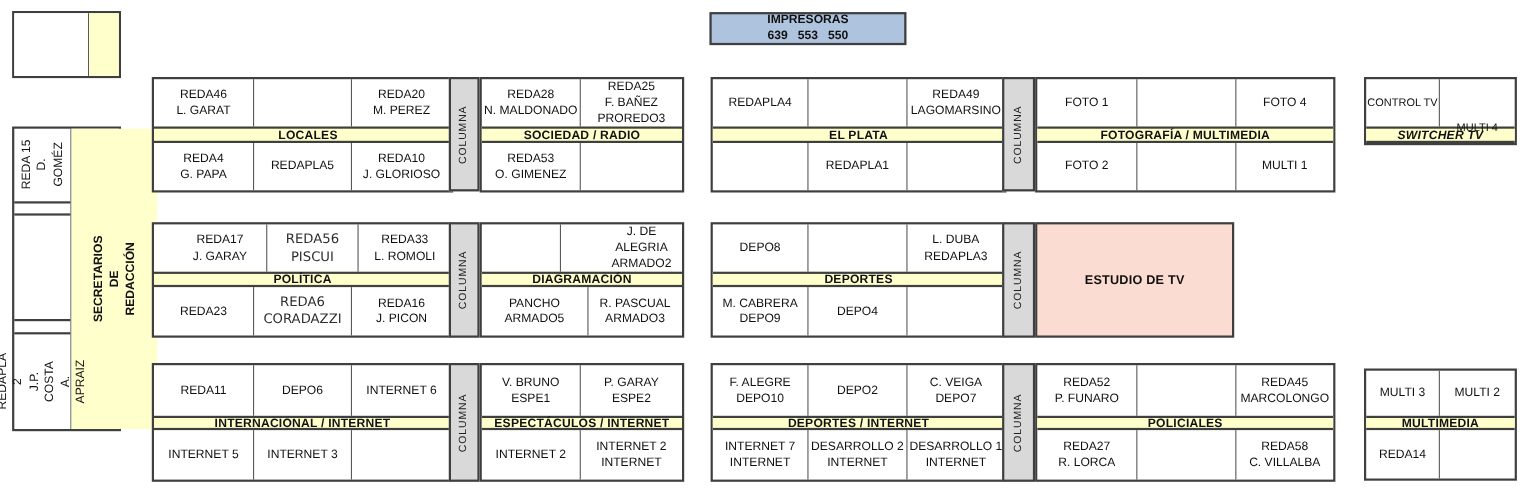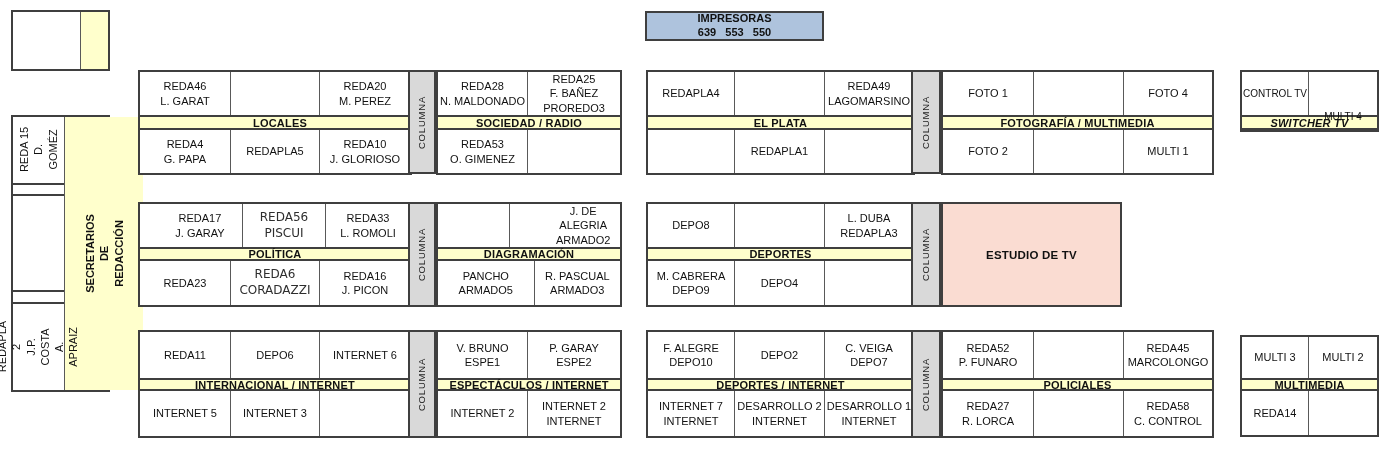--- a/index.html
+++ b/index.html
@@ -289,21 +289,21 @@
 MARCOLONGO</div>
       </div>
       <div class="band" style="height: 13px;">
         <span>POLICIALES</span>
       </div>
       <div class="row" style="height: 45px;">
         <div class="cell" style="width: 91px;">REDA27
 R. LORCA</div>
         <div class="cell" style="width: 90px;"></div>
         <div class="cell" style="width: 88px;">REDA58
-C. CONTROL</div>
+C. VILLALBA</div>
       </div>
     </div>
     <div class="abs block" style="left: 1240px; top: 335px; width: 139px;">
       <div class="row" style="height: 41px;">
         <div class="cell" style="width: 67px;">MULTI 3</div>
         <div class="cell" style="width: 68px;">MULTI 2</div>
       </div>
       <div class="band" style="height: 13px;">
         <span>MULTIMEDIA</span>
       </div>

